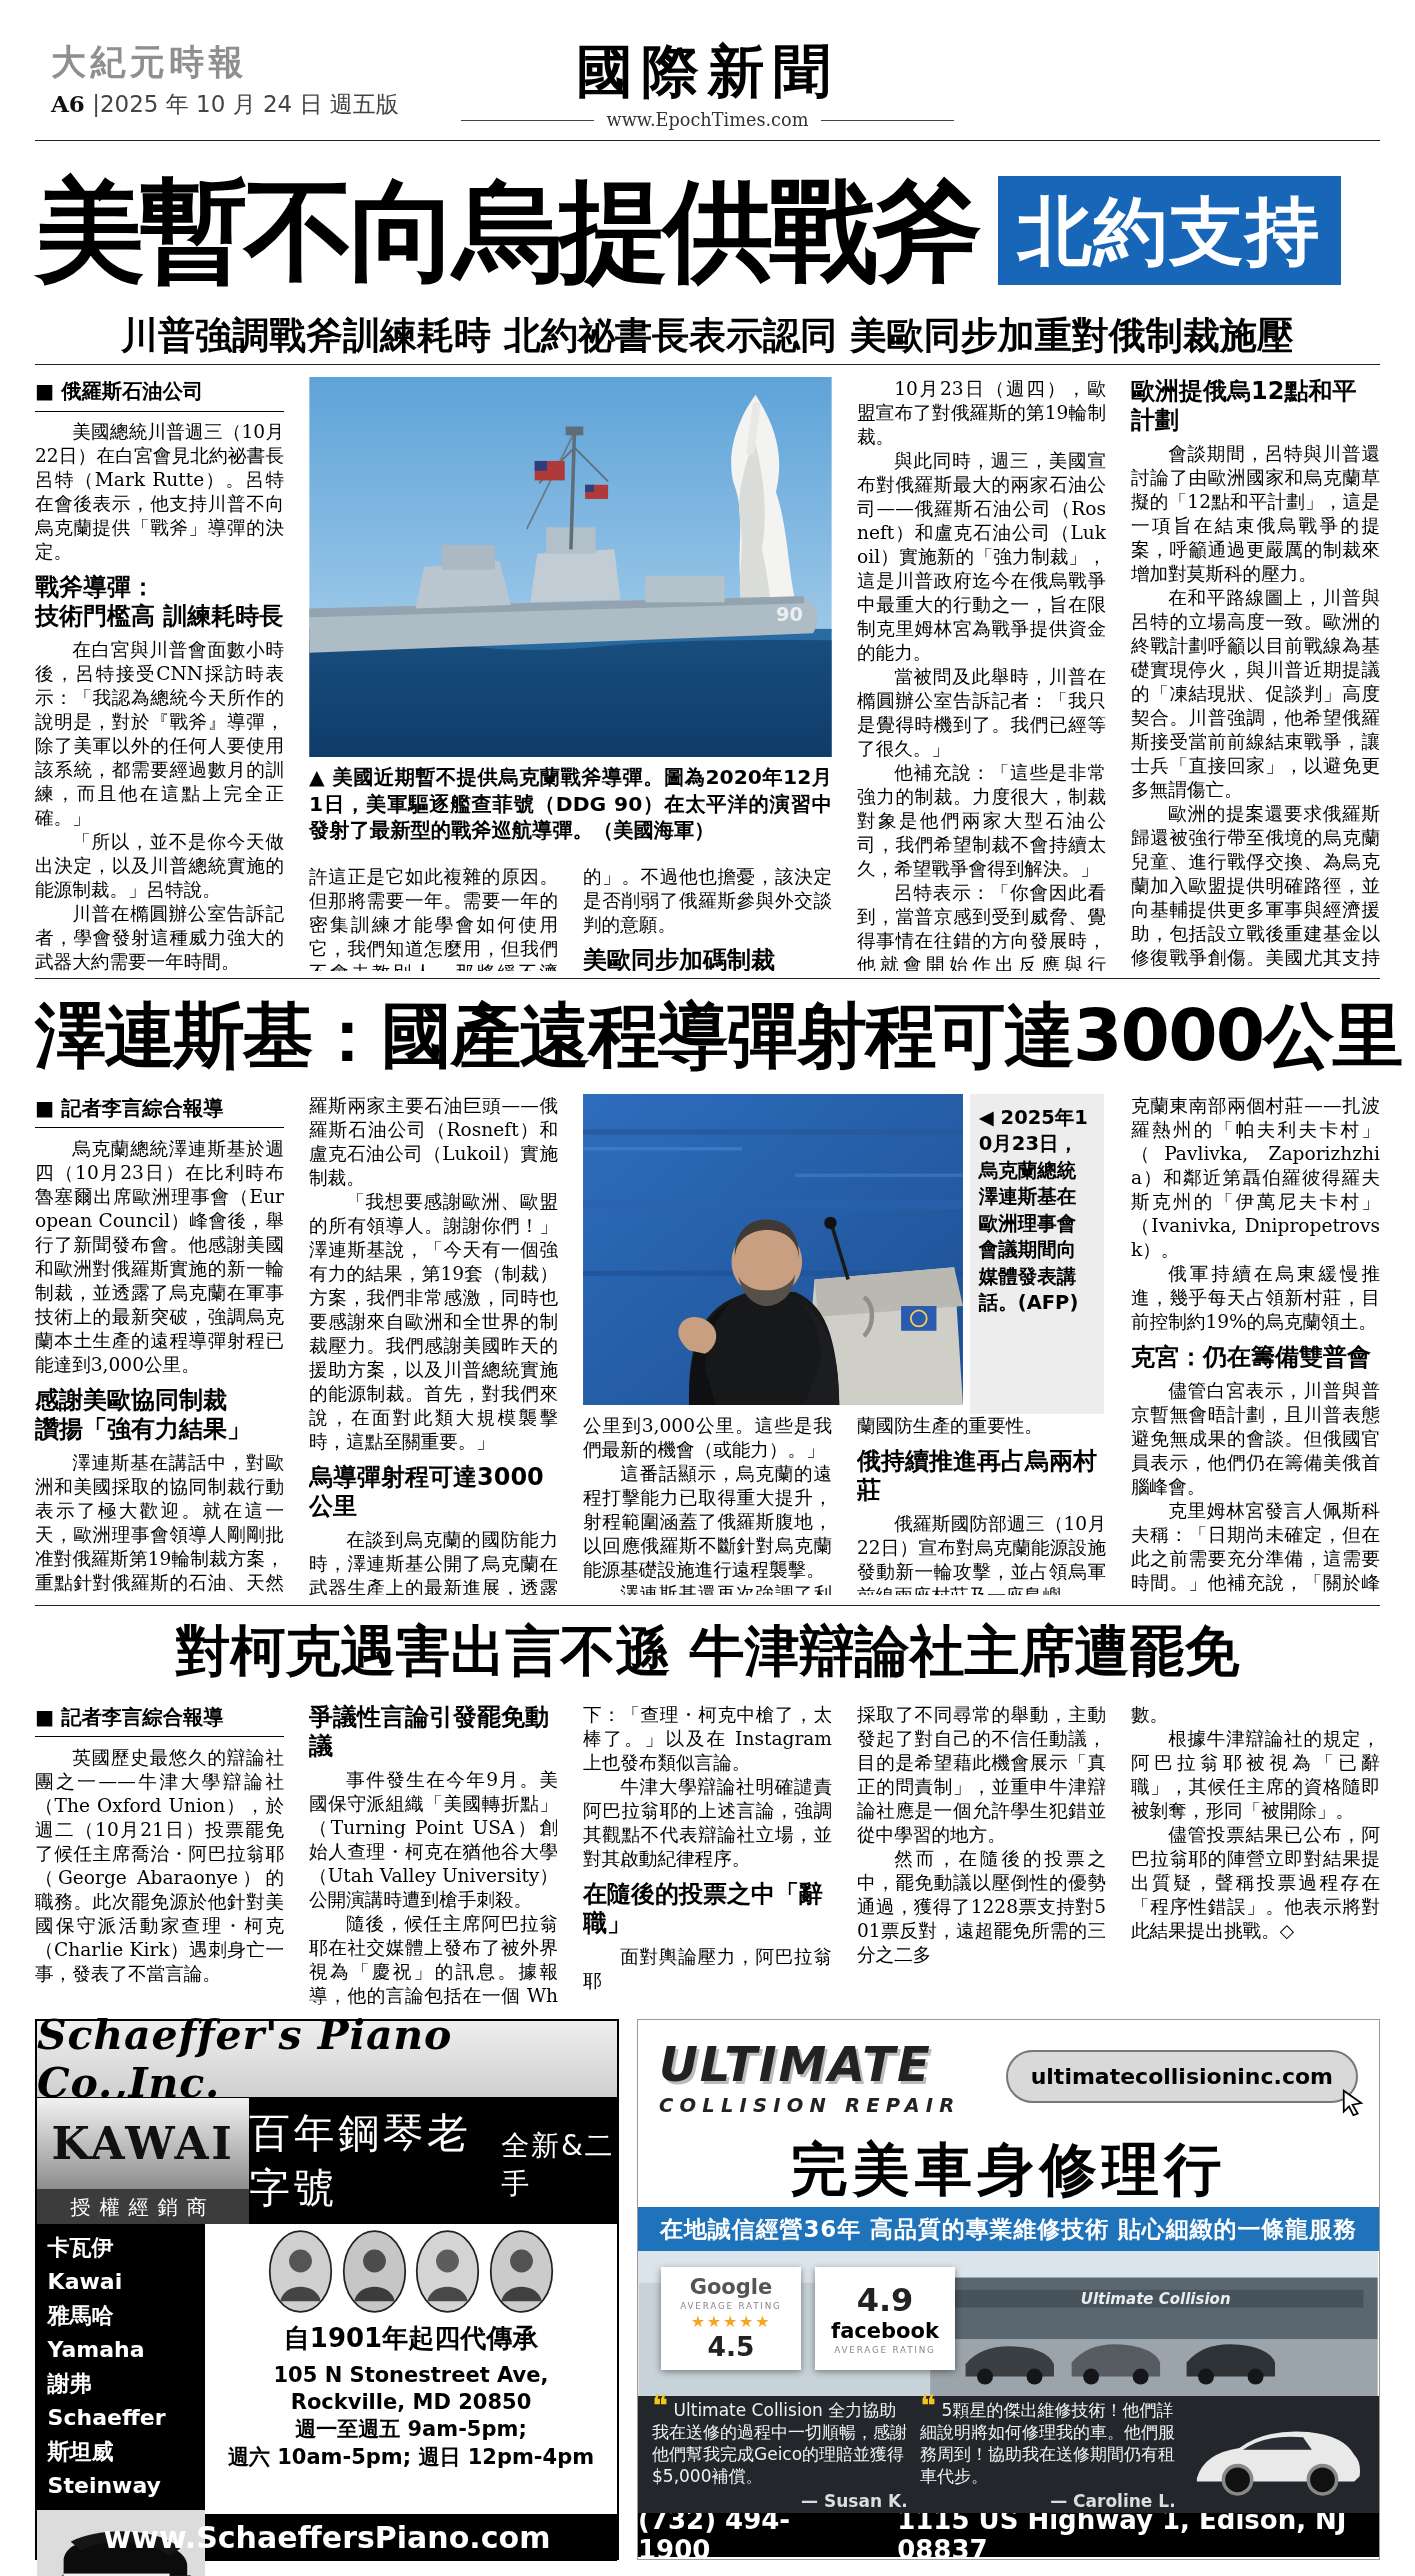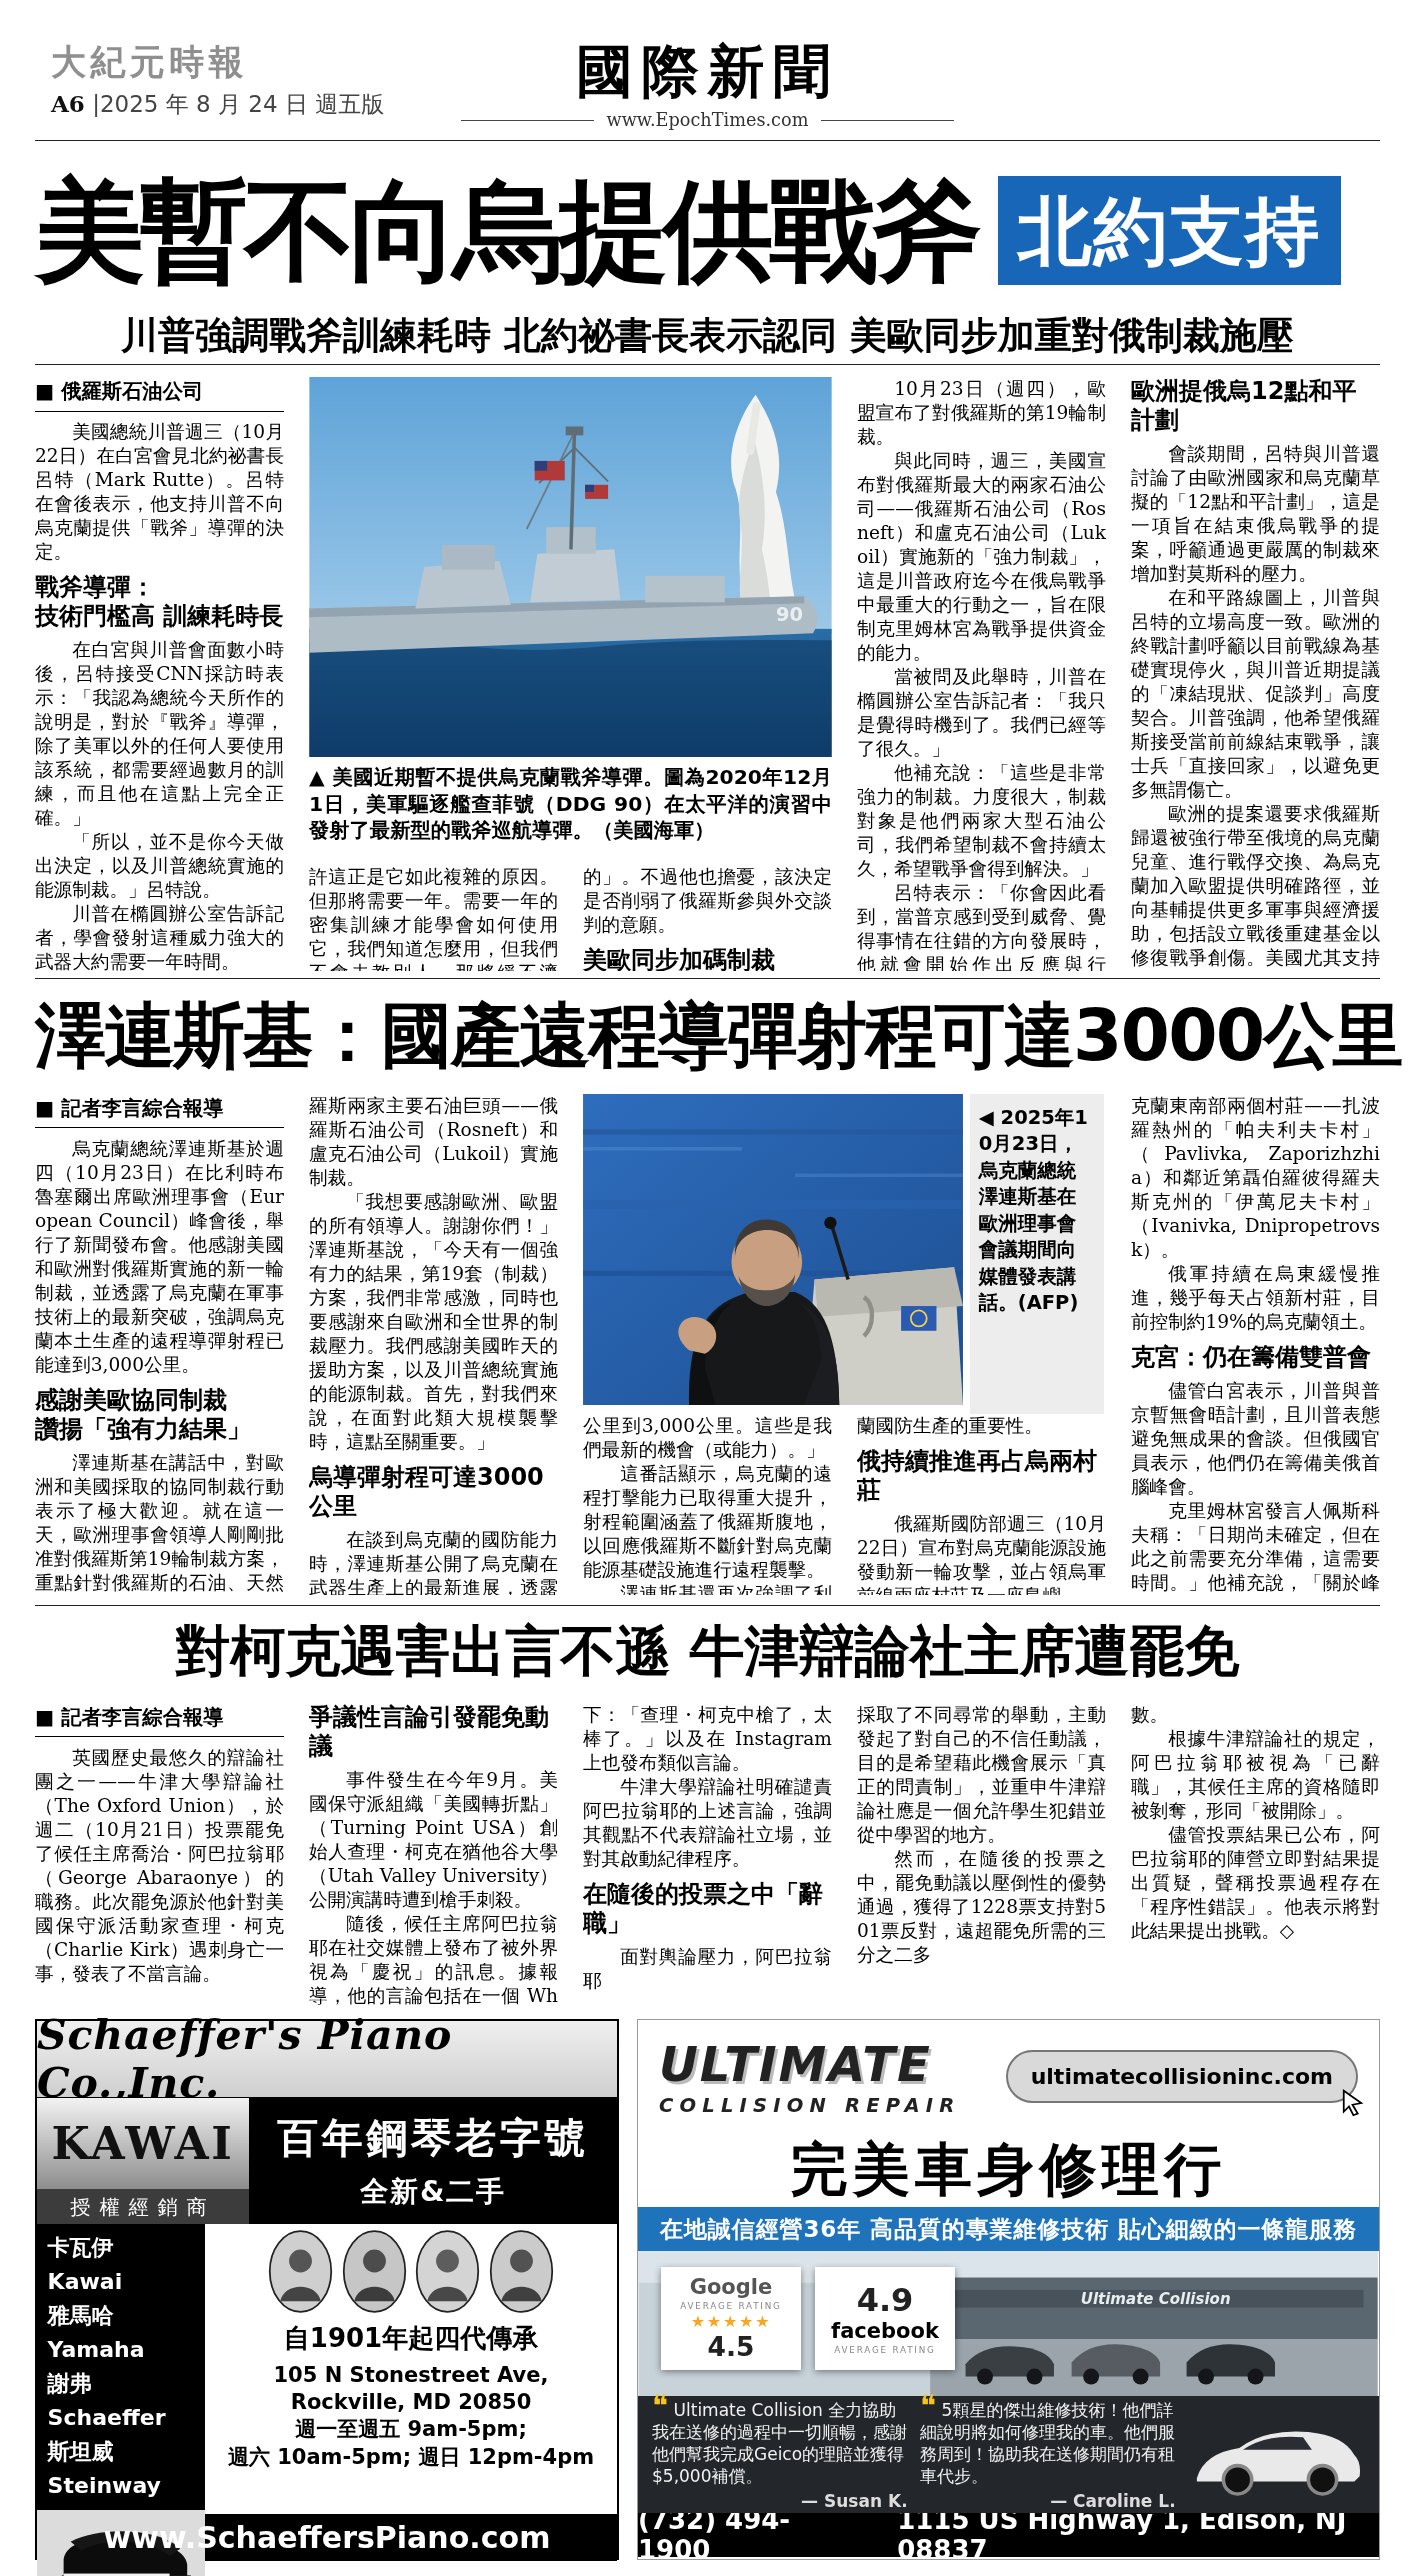--- a/index.html
+++ b/index.html
@@ -61,22 +61,22 @@
   .adL{position:absolute;left:0;top:0;width:584px;height:541px;border:2.7px solid #000;box-sizing:border-box;background:#fff;}
   .adL-title{height:76px;display:flex;align-items:center;justify-content:center;
              background:linear-gradient(#efefef,#cfcfcf);border-bottom:1.8px solid #000;
              font-family:"DejaVu Serif",serif;font-weight:900;font-style:italic;font-size:41px;letter-spacing:0.9px;}
   .adL-band{height:126px;display:flex;background:#000;}
   .kawaibox{width:212px;display:flex;flex-direction:column;}
   .kawai{flex:1;display:flex;align-items:center;justify-content:center;background:linear-gradient(#f2f2f2,#8d8d8d);
          font-family:"DejaVu Serif",serif;font-weight:900;font-size:44px;letter-spacing:2.7px;color:#111;}
   .dealer{height:35px;display:flex;align-items:center;justify-content:center;background:#3c3c3c;color:#fff;
           font-family:"DejaVu Sans",sans-serif;font-size:20.3px;letter-spacing:8.8px;}
-  .bandR{flex:1;display:flex;flex-direction:column;align-items:center;justify-content:center;color:#fff;
-         font-family:"DejaVu Sans",sans-serif;font-weight:700;text-align:center;}
+  .bandR{flex:1;display:flex;flex-direction:row;align-items:center;justify-content:center;color:#fff;
+         font-family:"DejaVu Sans",sans-serif;font-weight:400;}
   .bandR .t1{font-size:41px;letter-spacing:3.5px;}
   .bandR .t2{font-size:28px;margin-top:7px;letter-spacing:1.8px;}
   .adL-mid{height:290px;display:flex;}
   .brandcol{width:168px;display:flex;flex-direction:column;}
   .brands{background:#000;color:#fff;font-family:"DejaVu Sans",sans-serif;font-weight:700;
           font-size:22px;line-height:34px;padding:7px 10.6px;}
   .pianoimg{flex:1;background:#dcdcdc;display:flex;align-items:flex-end;}
   .midR{flex:1;display:flex;flex-direction:column;align-items:center;padding-top:5.3px;}
   .portraits{display:flex;gap:8.8px;}
   .heritage{font-family:"DejaVu Sans",sans-serif;font-weight:900;font-size:26px;margin:7px 0 5.3px 0;}
@@ -115,21 +115,21 @@
 </style>
 </head>
 <body>
 
 <div class="page">
 
   <div class="section" id="header">
     <div class="masthead">大紀元時報</div>
     <div class="pageinfo">
       <b>A6</b>
-      <span>|2025 年 8 月 24 日 週五版</span>
+      <span>|2025 年 10 月 24 日 週五版</span>
     </div>
     <div class="sectiontitle">國際新聞</div>
     <div class="website">
       <span class="rule"></span>
       <span>www.EpochTimes.com</span>
       <span class="rule"></span>
     </div>
   </div>
 
   <div class="section" id="h1block">

